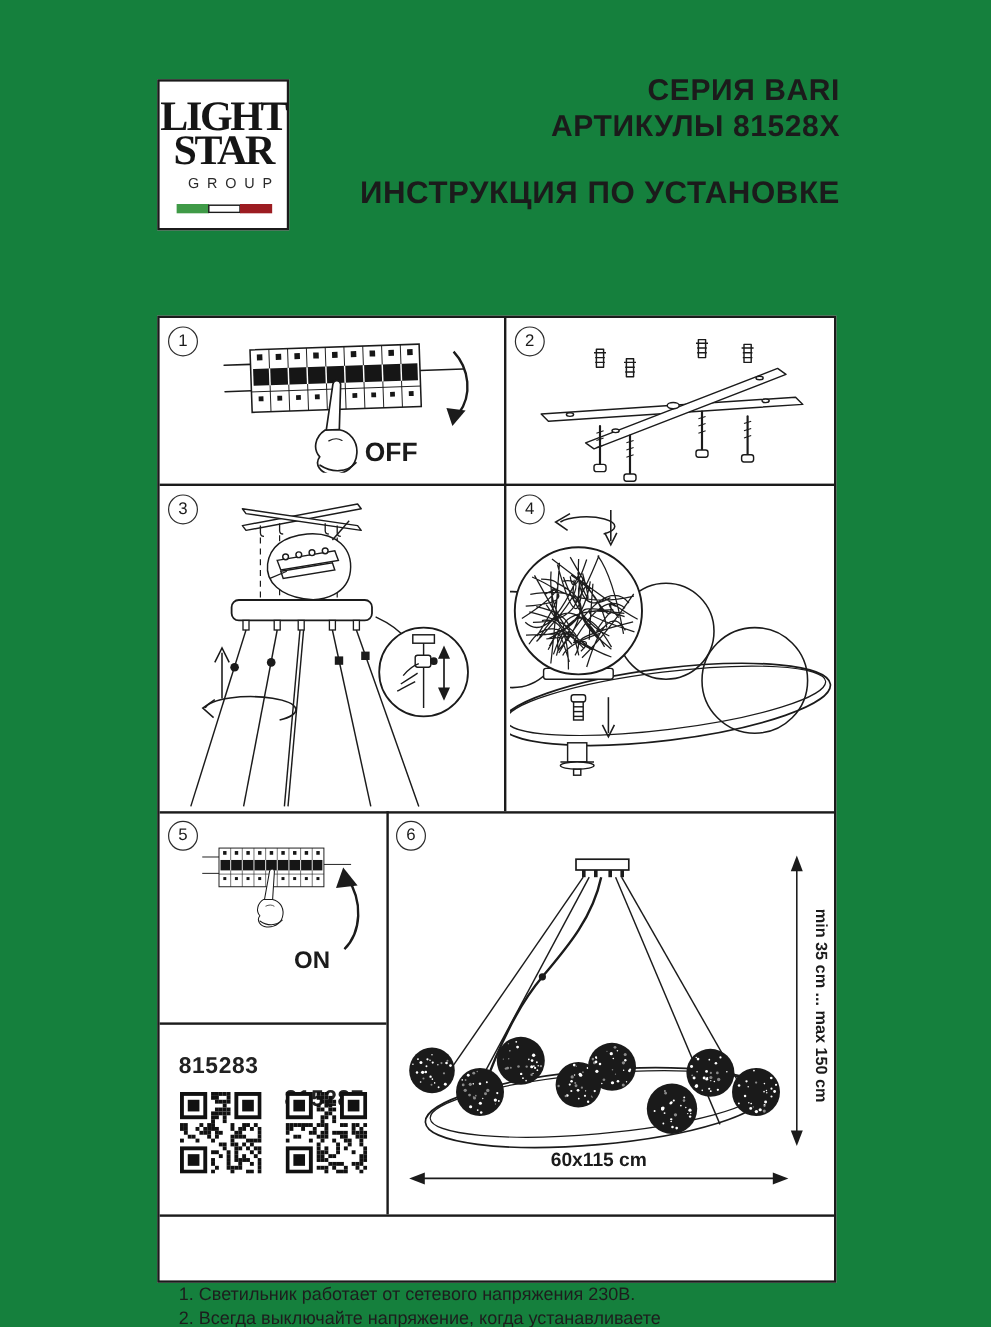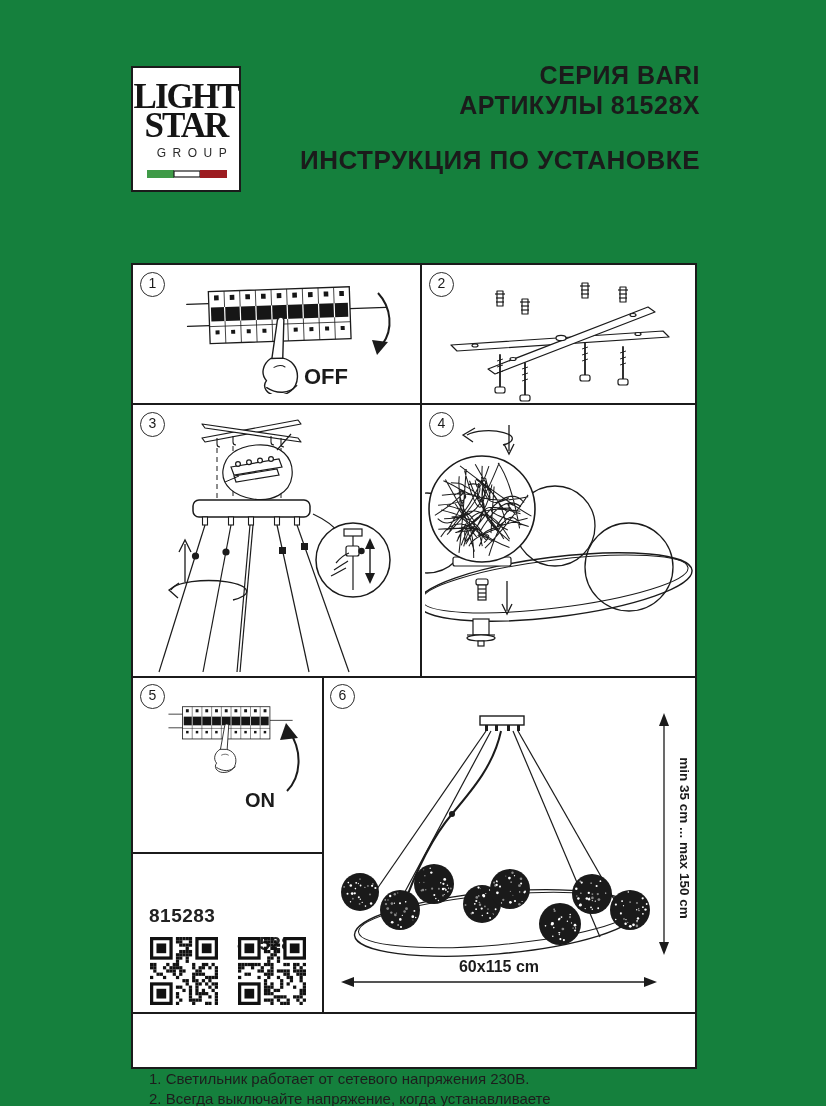--- a/index.html
+++ b/index.html
@@ -22,21 +22,21 @@
   .grid{position:absolute;left:131px;top:263px;width:566px;height:806px;
         border:2px solid #1b1b1b;box-sizing:border-box;background:#fff;}
   .hline,.vline{position:absolute;background:#1b1b1b;}
   .hline{height:2px;}
   .vline{width:2px;}
   .badge{position:absolute;width:25px;height:25px;border:1.5px solid #2c2c2c;border-radius:50%;
          box-sizing:border-box;text-align:center;line-height:21px;font-size:14px;background:#fff;z-index:3;}
   .panel-svg{position:absolute;}
   svg text{font-family:"Liberation Sans",sans-serif;fill:#1b1b1b;}
   
-  .qr-area{position:absolute;left:0;top:616px;width:189px;height:158px;}
+  .qr-area{position:absolute;left:0;top:589px;width:189px;height:158px;}
   .qr-num{position:absolute;font-size:19px;font-weight:700;letter-spacing:0.5px;color:#222;}
   .qr-svg{position:absolute;width:68px;height:68px;}
   
   .notes{position:absolute;left:0;top:792px;width:480px;height:53px;padding:12px 0 0 16px;box-sizing:border-box;}
   .note-line{font-size:15px;line-height:20px;color:#1d1d1d;}
 </style>
 </head>
 <body>
 
 <svg width="0" height="0" style="position:absolute" aria-hidden="true">

